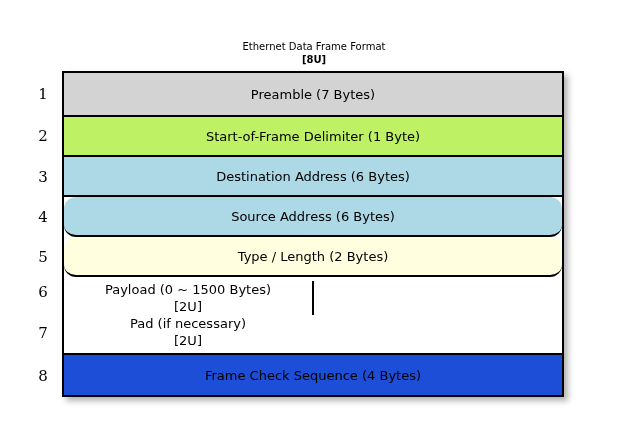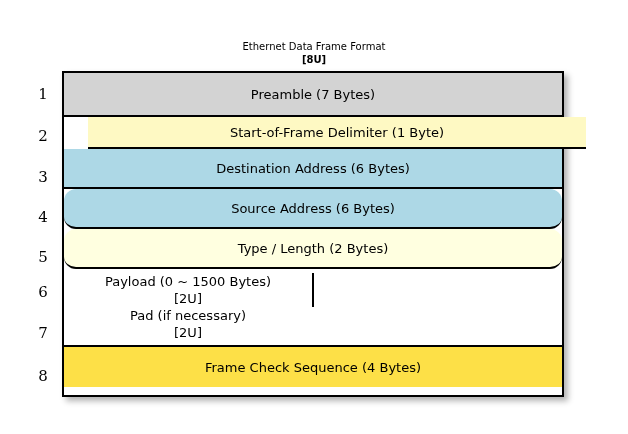--- a/index.html
+++ b/index.html
@@ -138,21 +138,21 @@
   <div class="row-number" style="top:254px">7</div>
   <div class="row-number" style="top:297px">8</div>
 </div>
 
 <div id="frame-table">
 
   <div class="frame-row" id="row-preamble" style="height:44px; background:#D3D3D3;">
     <span class="field-label">Preamble (7 Bytes)</span>
   </div>
 
-  <div class="frame-row" id="row-sfd" style="height:32px; background:#fef9c3;margin-left:24px;">
+  <div class="frame-row" id="row-sfd" style="height:40px; background:#bef264;">
     <span class="field-label">Start-of-Frame Delimiter (1 Byte)</span>
   </div>
 
   <div class="frame-row" id="row-destination" style="height:40px; background:#ADD8E6;">
     <span class="field-label">Destination Address (6 Bytes)</span>
   </div>
 
   <div class="frame-row" id="row-source" style="height:40px; background:#ADD8E6;border-radius:12px;">
     <span class="field-label">Source Address (6 Bytes)</span>
   </div>
@@ -167,17 +167,17 @@
       <span class="field-label">Payload (0 ~ 1500 Bytes)</span>
       <span class="sub-label">[2U]</span>
     </div>
 
     <div class="split-cell" id="cell-pad">
       <span class="field-label">Pad (if necessary)</span>
       <span class="sub-label">[2U]</span>
     </div>
   </div>
 
-  <div class="frame-row last" id="row-fcs" style="height:40px; background:#fde047;">
+  <div class="frame-row last" id="row-fcs" style="height:40px; background:#1d4ed8;">
     <span class="field-label">Frame Check Sequence (4 Bytes)</span>
   </div>
 
 </div>
 
 </body></html>

